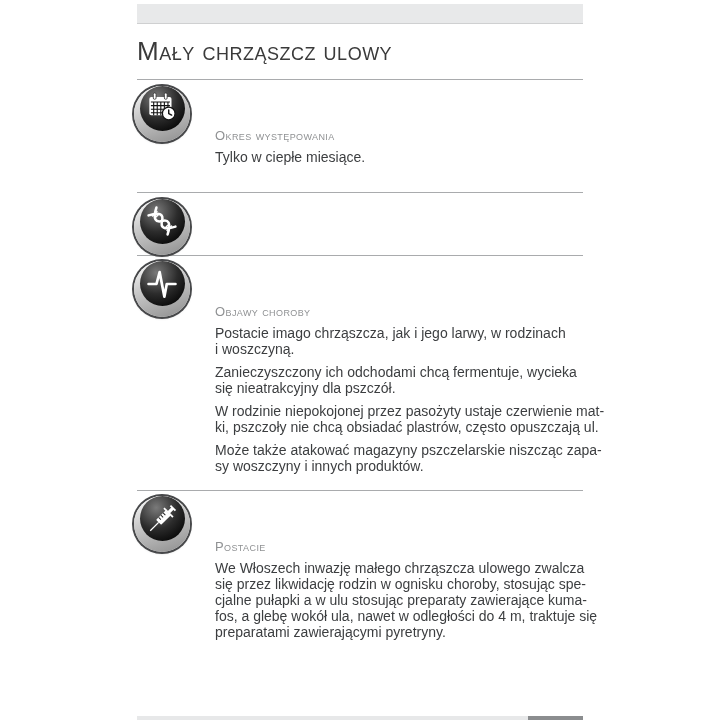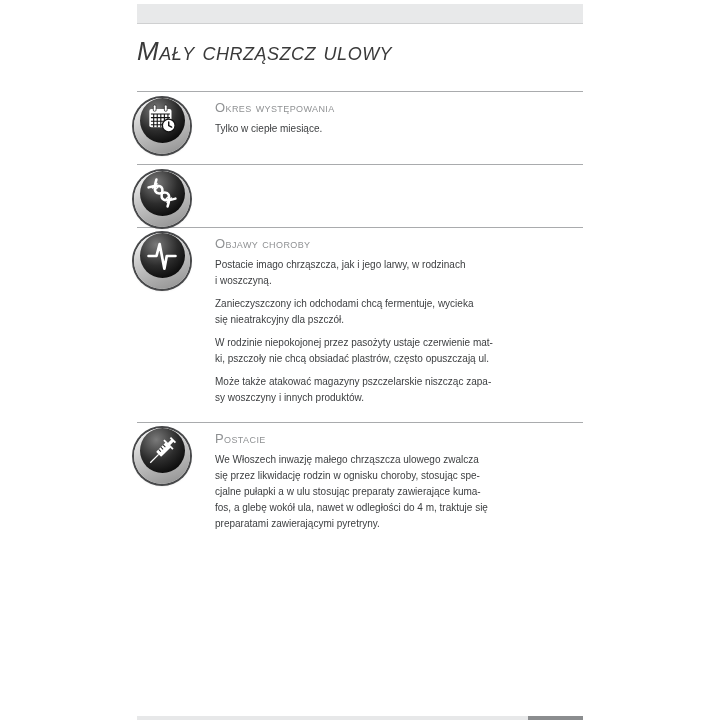--- a/index.html
+++ b/index.html
@@ -7,48 +7,48 @@
     position:relative; width:720px; height:720px; margin:0 auto;
     background:#ffffff; overflow:hidden;
     font-family:"Liberation Sans", sans-serif;
     -webkit-font-smoothing:antialiased;
   }
   .content { position:absolute; left:137px; top:0; width:446px; }
 
   .top-bar { margin-top:4px; height:19px; background:#e8e9ea; border-bottom:1px solid #cfd0d1; }
 
   .page-title {
-    margin:12px 0 25px 0; font-size:26px; font-weight:400; color:#3a3a3a;
-    font-variant:small-caps; letter-spacing:0.5px; line-height:30px; white-space:nowrap;font-style:italic;
+    margin:12px 0 13px 0; font-size:26px; font-weight:400; color:#3a3a3a;
+    font-variant:small-caps; letter-spacing:0.5px; line-height:30px; white-space:nowrap;
   }
 
   .section { display:flex; border-top:1px solid #a9abad; }
   .icon-col { flex:none; width:78px; padding-top:0; }
   .icon-badge {
     width:56px; height:56px; margin-left:-3px; margin-top:0; border-radius:50%;
     background:linear-gradient(160deg,#ffffff 0%,#cccccc 40%,#8d8d8d 100%);
     box-shadow:0 0 0 2px #47484a, 0 1px 3px rgba(0,0,0,0.35);
     box-sizing:border-box;
   }
   .icon-inner {
     width:45px; height:45px; margin:5.5px; border-radius:50%;
     background:radial-gradient(circle at 36% 26%, #7a7a7a 0%, #2c2c2c 48%, #060606 85%);
     display:flex; align-items:center; justify-content:center;
   }
   .icon-inner svg { display:block; }
 
-  .text-col { flex:1; padding-top:8px; padding-bottom:16px; min-height:48px; }
+  .text-col { flex:1; padding-top:8px; padding-bottom:16px; min-height:48px;margin-top:40px; }
   .sec-heading {
     font-variant:small-caps; font-size:13px; color:#8f9193; letter-spacing:0.4px;
     margin:0 0 5px 0; line-height:16px; white-space:nowrap;
   }
   .para { margin:0 0 7px 0; }
   .para:last-child { margin-bottom:0; }
   .line {
-    font-size:10px; line-height:16px; color:#3c3e40; white-space:nowrap;
+    font-size:14px; line-height:16px; color:#3c3e40; white-space:nowrap;
   }
   .it { font-style:italic; }
 
   .footer { position:absolute; left:137px; top:716px; width:446px; height:33px; background:#e7e8e9; }
   .page-num-box {
     position:absolute; right:0; top:0; width:55px; height:33px; background:#8b8d8f;
     color:#ffffff; font-size:14px; text-align:right; box-sizing:border-box; padding:4px 9px 0 0;
   }
 </style>
 </head>

